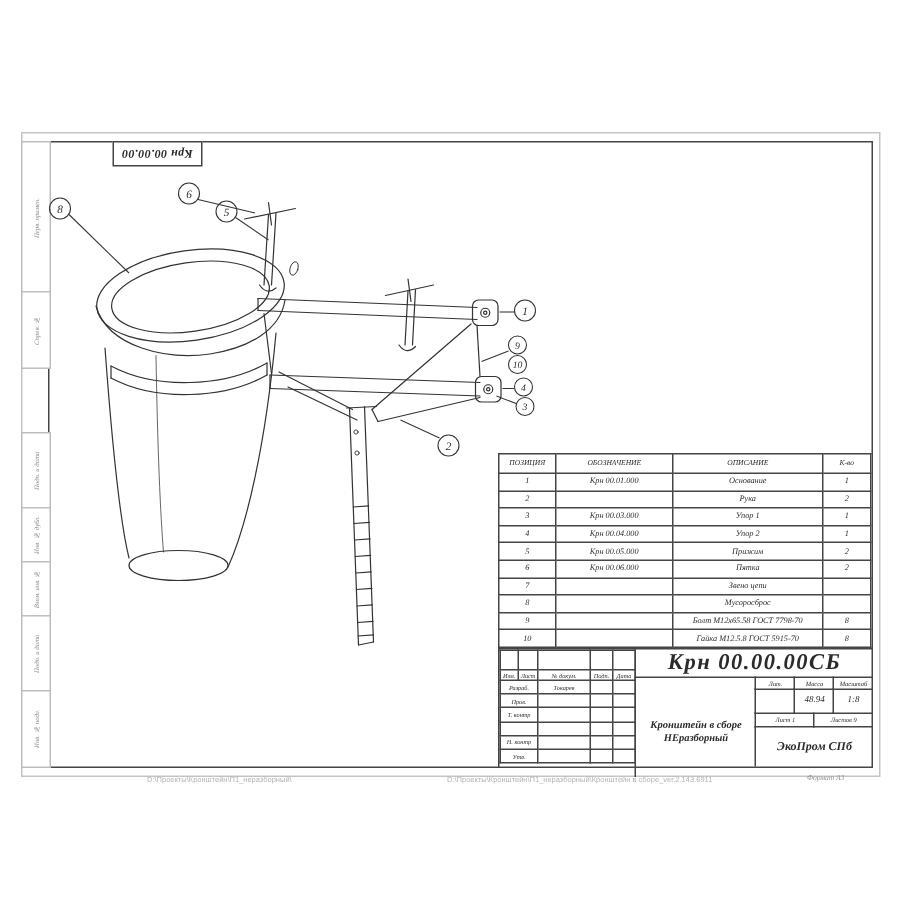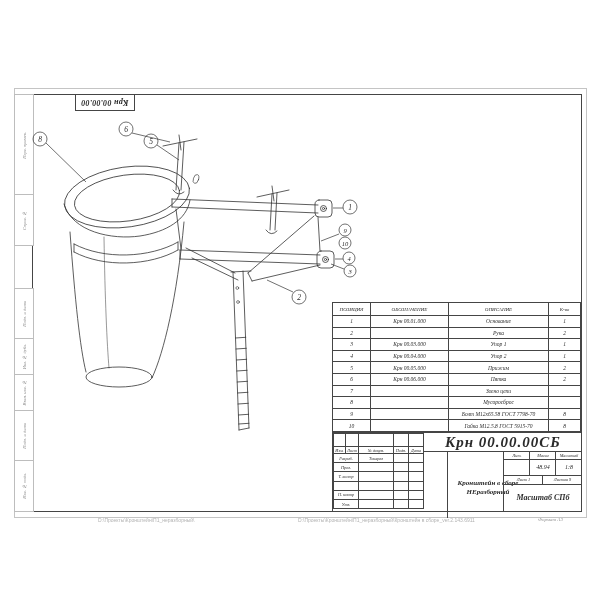--- a/index.html
+++ b/index.html
@@ -344,30 +344,30 @@
     <tr class="rr">
           <td colspan="2">Утв.</td>
           <td></td>
           <td></td>
           <td></td>
         </tr>
   </tbody>
     </table>
 
   <div class="cell doc-num" style="left:90px;top:0;width:158px;height:18px;">Крн 00.00.00СБ</div>
-  <div class="cell prod-name nb" style="left:90px;top:18px;width:80px;height:60px;margin-left:24px;">
+  <div class="cell prod-name nb" style="left:90px;top:18px;width:80px;height:60px;">
     <span>Кронштейн в сборе</span>
     <span>НЕразборный</span>
   </div>
   <div class="cell hdr-sm" style="left:170px;top:18px;width:26px;height:8px;">Лит.</div>
   <div class="cell hdr-sm" style="left:196px;top:18px;width:26px;height:8px;">Масса</div>
   <div class="cell hdr-sm" style="left:222px;top:18px;width:26px;height:8px;">Масштаб</div>
   <div class="cell" style="left:170px;top:26px;width:26px;height:16px;"></div>
   <div class="cell val-md" style="left:196px;top:26px;width:26px;height:16px;">48.94</div>
   <div class="cell val-md" style="left:222px;top:26px;width:26px;height:16px;">1:8</div>
   <div class="cell hdr-sm" style="left:170px;top:42px;width:39px;height:9px;">Лист 1</div>
   <div class="cell hdr-sm" style="left:209px;top:42px;width:39px;height:9px;">Листов 9</div>
-  <div class="cell company nb" style="left:170px;top:51px;width:78px;height:27px;">Масштаб СПб</div>
+  <div class="cell company nb" style="left:170px;top:51px;width:78px;height:27px;">ЭкоПром СПб</div>
 </div>
 
 <div class="abs ftext" style="left:98px;top:517px;">D:\Проекты\Кронштейн\П1_неразборный\</div>
 <div class="abs ftext" style="left:298px;top:517px;">D:\Проекты\Кронштейн\П1_неразборный\Кронштейн в сборе_ver.2.143.6911</div>
 <div class="abs ftext fmt" style="left:538px;top:516.5px;">Формат A3</div>
 
 </body></html>

